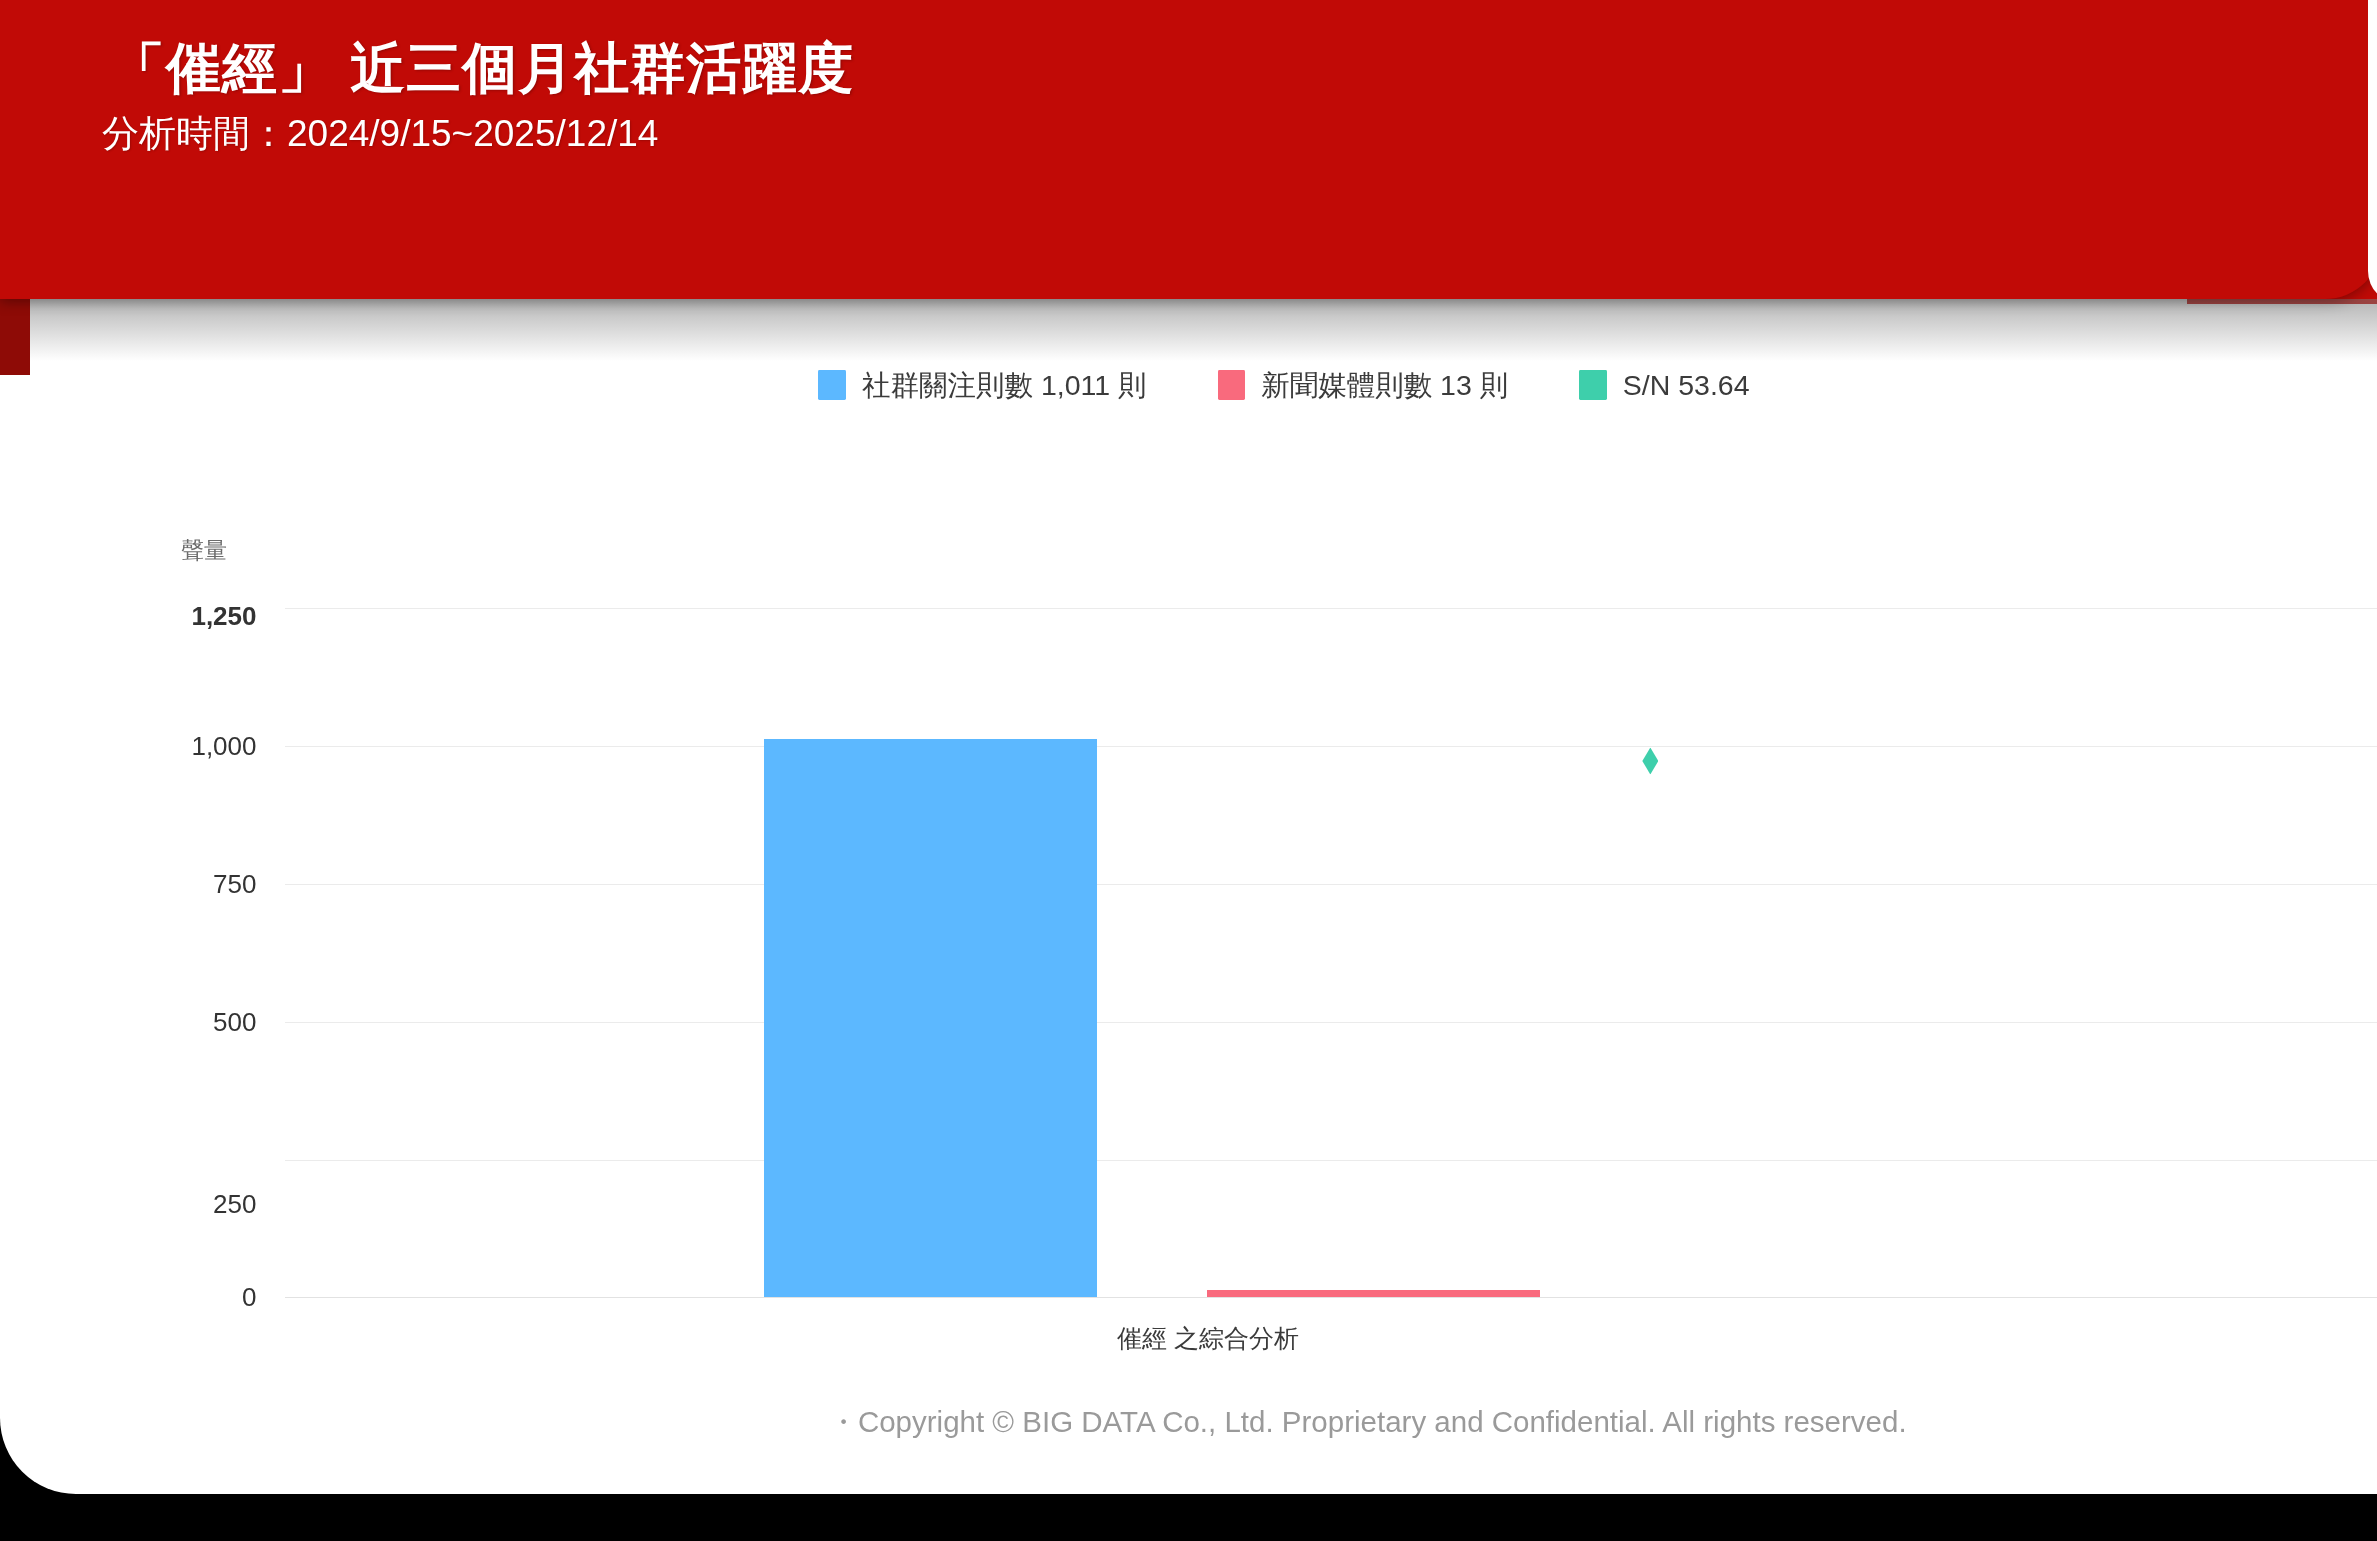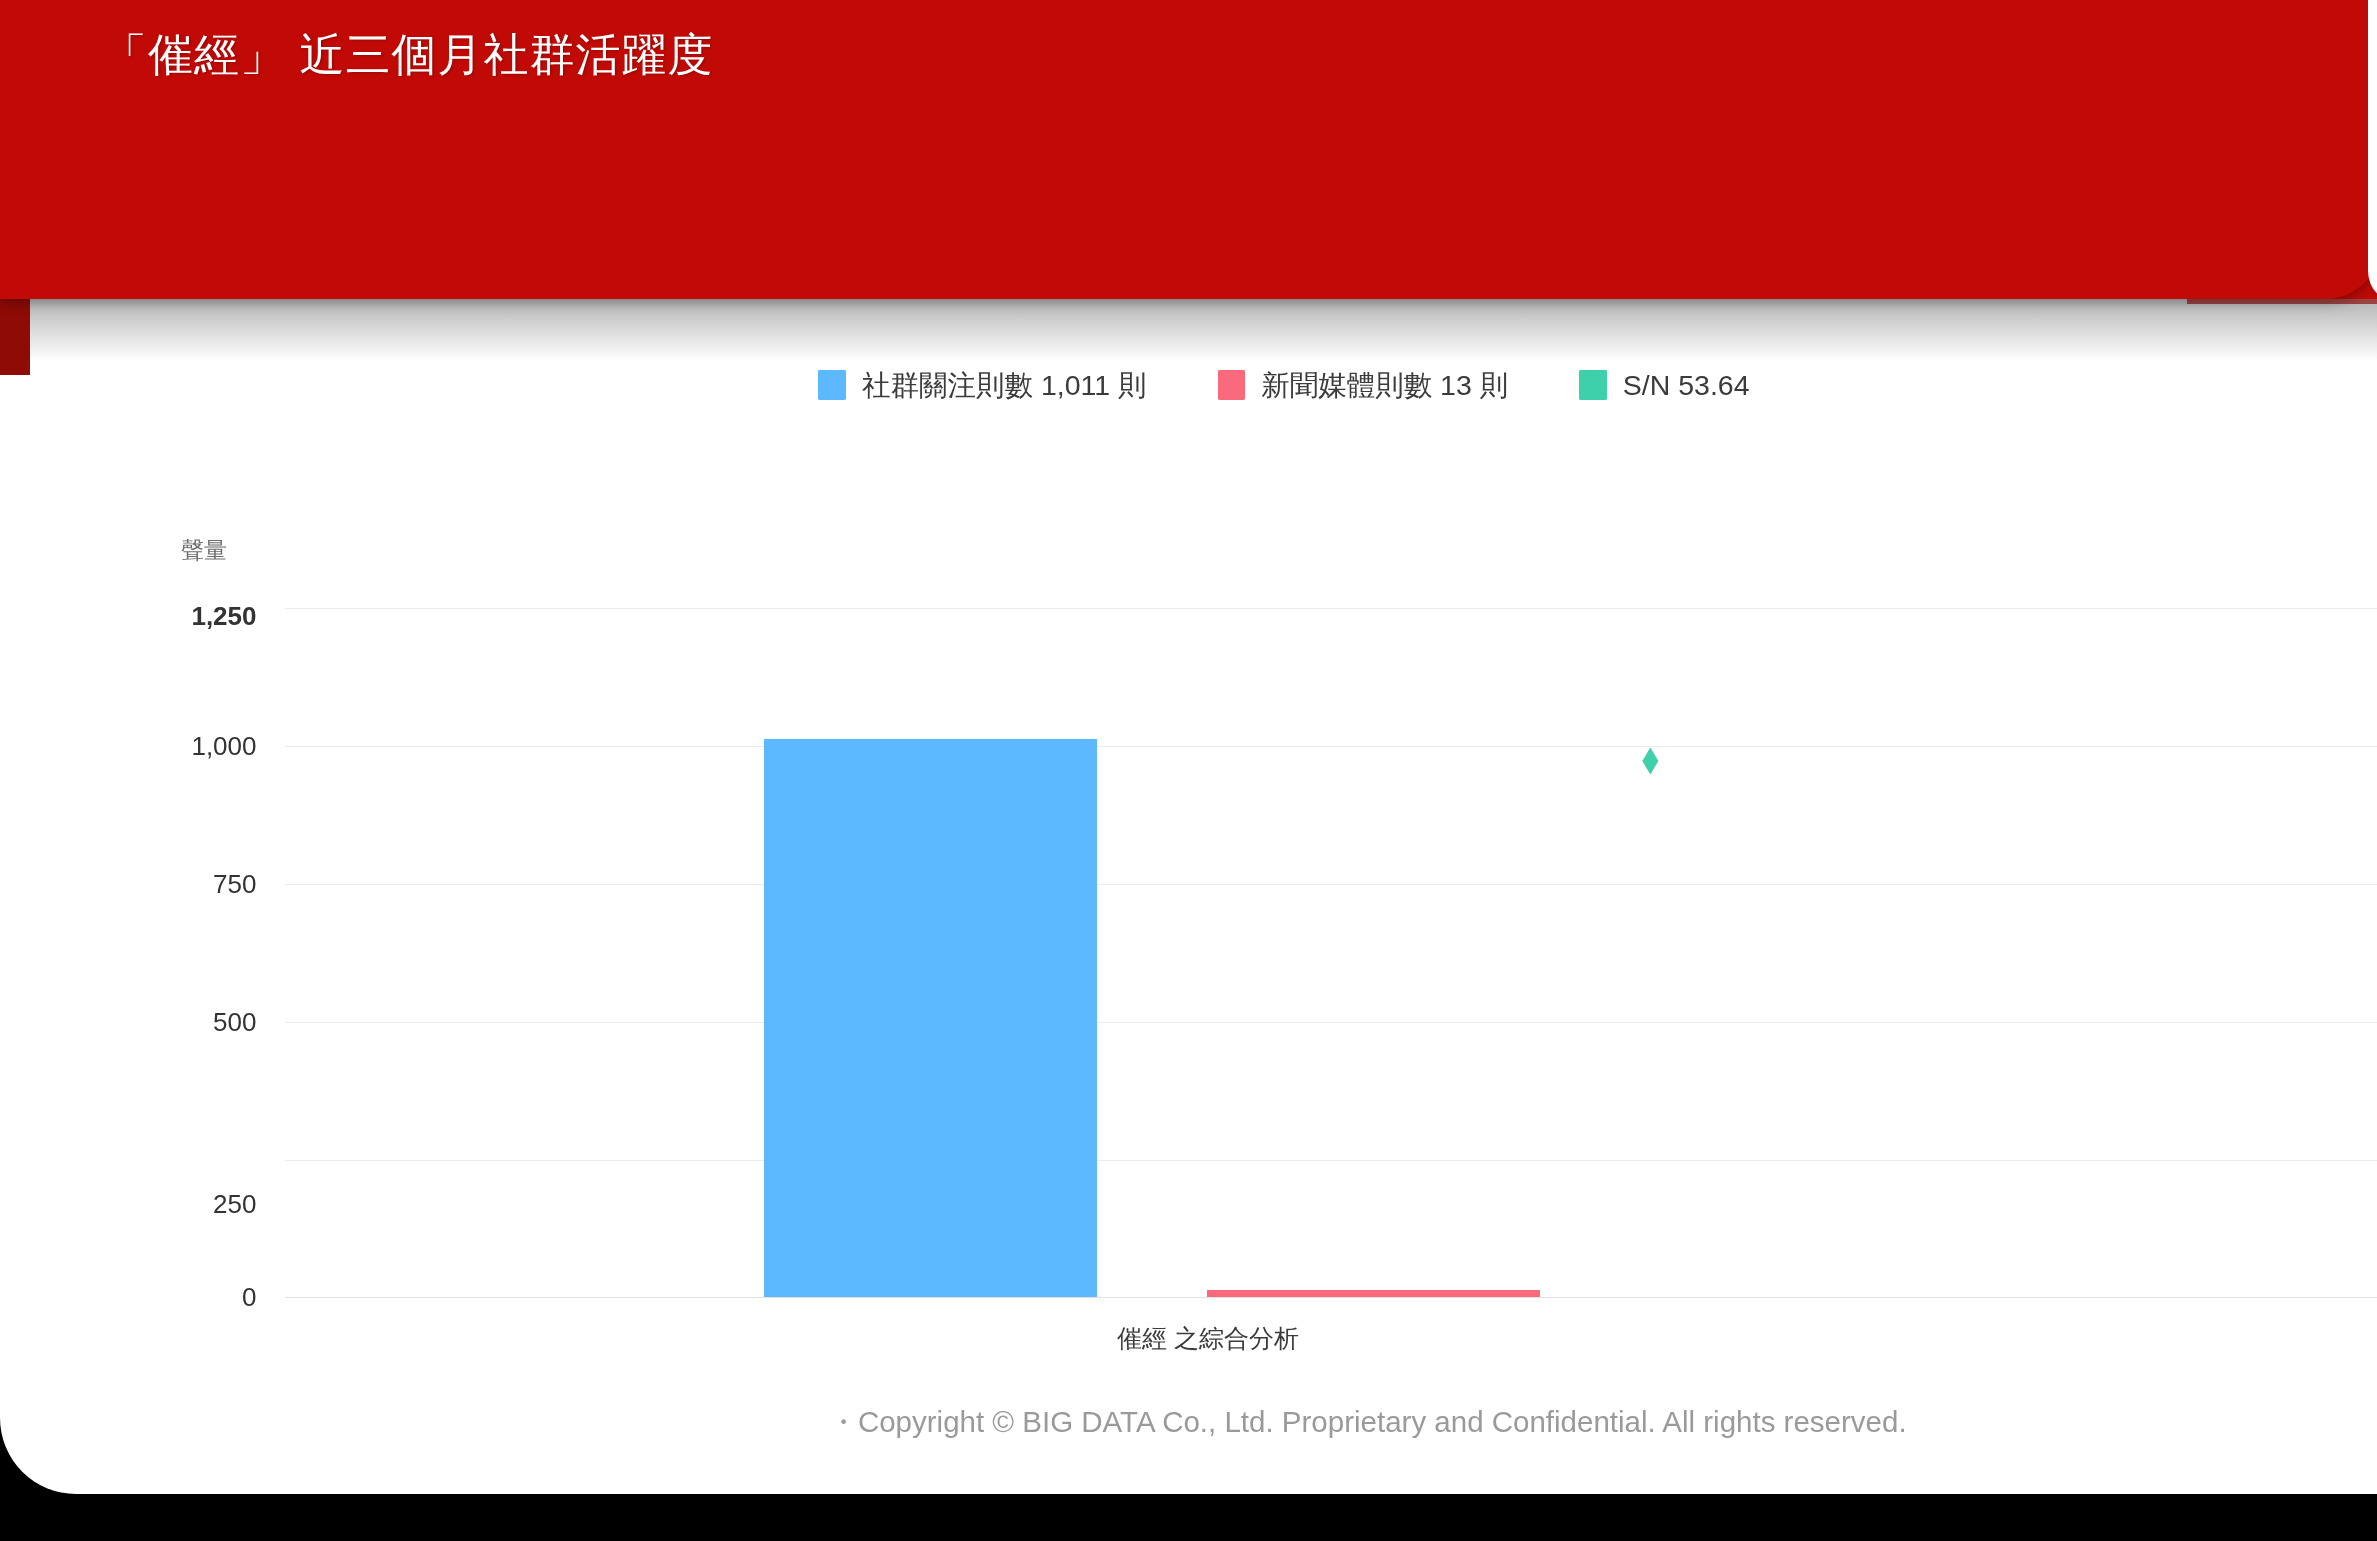--- a/index.html
+++ b/index.html
@@ -43,21 +43,21 @@
     border-bottom-right-radius:109px;
     z-index:5;
     display:flex;flex-direction:column;align-items:center;justify-content:flex-start;
     padding-top:20px;box-sizing:border-box;
   }
 
   #title-block{
     position:absolute;left:102px;top:30px;z-index:6;color:#fff;
   }
   #main-title{
-    font-size:45px;font-weight:400;line-height:1.12;margin:0;
+    font-size:55px;font-weight:700;line-height:1.12;margin:8px;
     letter-spacing:1px;white-space:nowrap;
     text-shadow:1.4px 1.4px 2.4px rgba(0,0,0,0.22);
   }
   #sub-title{
     font-size:37px;font-weight:500;line-height:1.2;margin:12.4px 0 0 0;
     white-space:nowrap;text-shadow:1px 1px 1.9px rgba(0,0,0,0.18);
   }
 
   
   #under-banner-shade{
@@ -145,20 +145,21 @@
 <div id="card">
 
   <div id="header-right-fill"></div>
 
   <div id="header"></div>
   <div id="header-nub"></div>
   <div id="under-banner-shade"></div>
 
   <div id="title-block">
     <h1 id="main-title">「催經」 近三個月社群活躍度</h1>
+    <p id="sub-title">分析時間：2024/9/15~2025/12/14</p>
   </div>
 
   <div id="logo-panel">
     
     
   </div>
 
   <div id="legend">
     <div class="legend-item">
       <span class="legend-swatch" style="background:#5CB8FF"></span>

